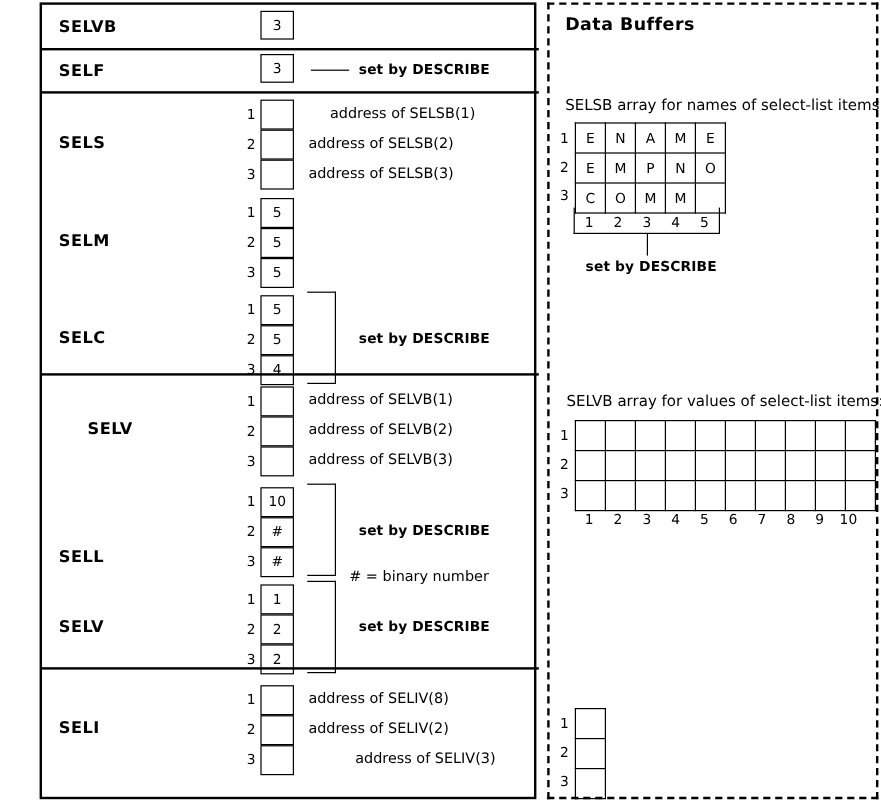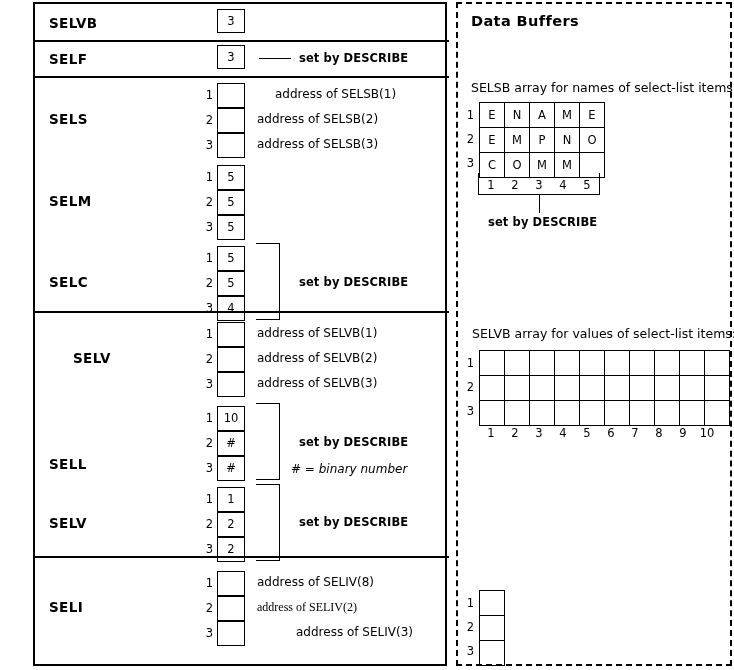--- a/index.html
+++ b/index.html
@@ -220,41 +220,41 @@
 
     <div class="struct-label" style="left:14px; top:452px;">SELL</div>
     <div class="idx" style="left:164px; top:408px;">1</div>
     <div class="idx" style="left:164px; top:433px;">2</div>
     <div class="idx" style="left:164px; top:458px;">3</div>
     <div class="cell tall" style="left:182px; top:402px;">10</div>
     <div class="cell tall" style="left:182px; top:427px;">#</div>
     <div class="cell tall" style="left:182px; top:452px;">#</div>
     <div class="brk" style="left:221px; top:399px; height:77px;"></div>
     <div class="note-bold" style="left:264px; top:431px;">set by DESCRIBE</div>
-    <div class="note" style="left:256px; top:459px;font-style:italic;"># = binary number</div>
+    <div class="note" style="left:256px; top:470px;"># = binary number</div>
 
     <div class="struct-label" style="left:14px; top:511px;">SELV</div>
     <div class="idx" style="left:164px; top:489px;">1</div>
     <div class="idx" style="left:164px; top:514px;">2</div>
     <div class="idx" style="left:164px; top:539px;">3</div>
     <div class="cell tall" style="left:182px; top:483px;">1</div>
     <div class="cell tall" style="left:182px; top:508px;">2</div>
     <div class="cell tall" style="left:182px; top:533px;">2</div>
     <div class="brk" style="left:221px; top:480px; height:77px;"></div>
     <div class="note-bold" style="left:264px; top:511px;">set by DESCRIBE</div>
 
     <div class="struct-label" style="left:14px; top:595px;">SELI</div>
     <div class="idx" style="left:164px; top:573px;">1</div>
     <div class="idx" style="left:164px; top:598px;">2</div>
     <div class="idx" style="left:164px; top:623px;">3</div>
     <div class="cell tall" style="left:182px; top:567px;"></div>
     <div class="cell tall" style="left:182px; top:592px;"></div>
     <div class="cell tall" style="left:182px; top:617px;"></div>
     <div class="note" style="left:222px; top:572px;">address  of SELIV(8)</div>
-    <div class="note" style="left:222px; top:597px;font-family:Liberation Serif, serif;">address  of SELIV(2)</div>
+    <div class="note" style="left:222px; top:597px;">address  of SELIV(2)</div>
     <div class="note" style="left:222px; top:622px;margin-left:39px;">address  of SELIV(3)</div>
   </div>
 
   <div id="right-panel">
 
     <div id="buffers-title">Data Buffers</div>
 
     <div class="buf-caption" style="left:13px; top:76px;">SELSB array for names of select-list  items:</div>
 
     <div class="rowlabel" style="left:4px; top:104px;">1</div>

